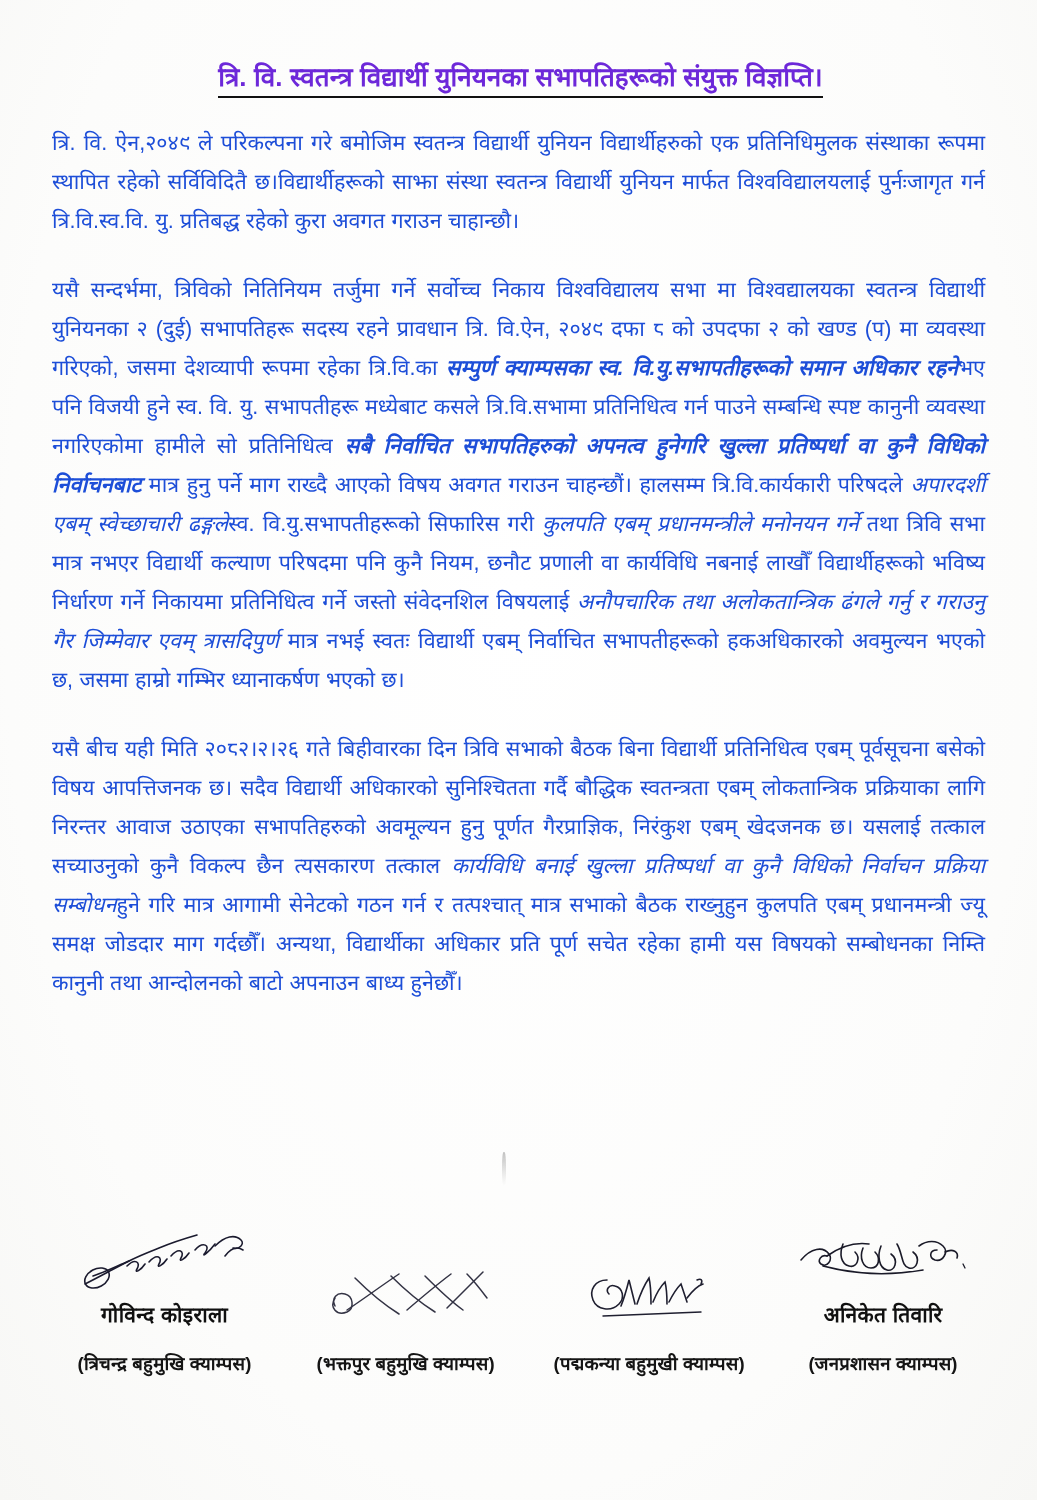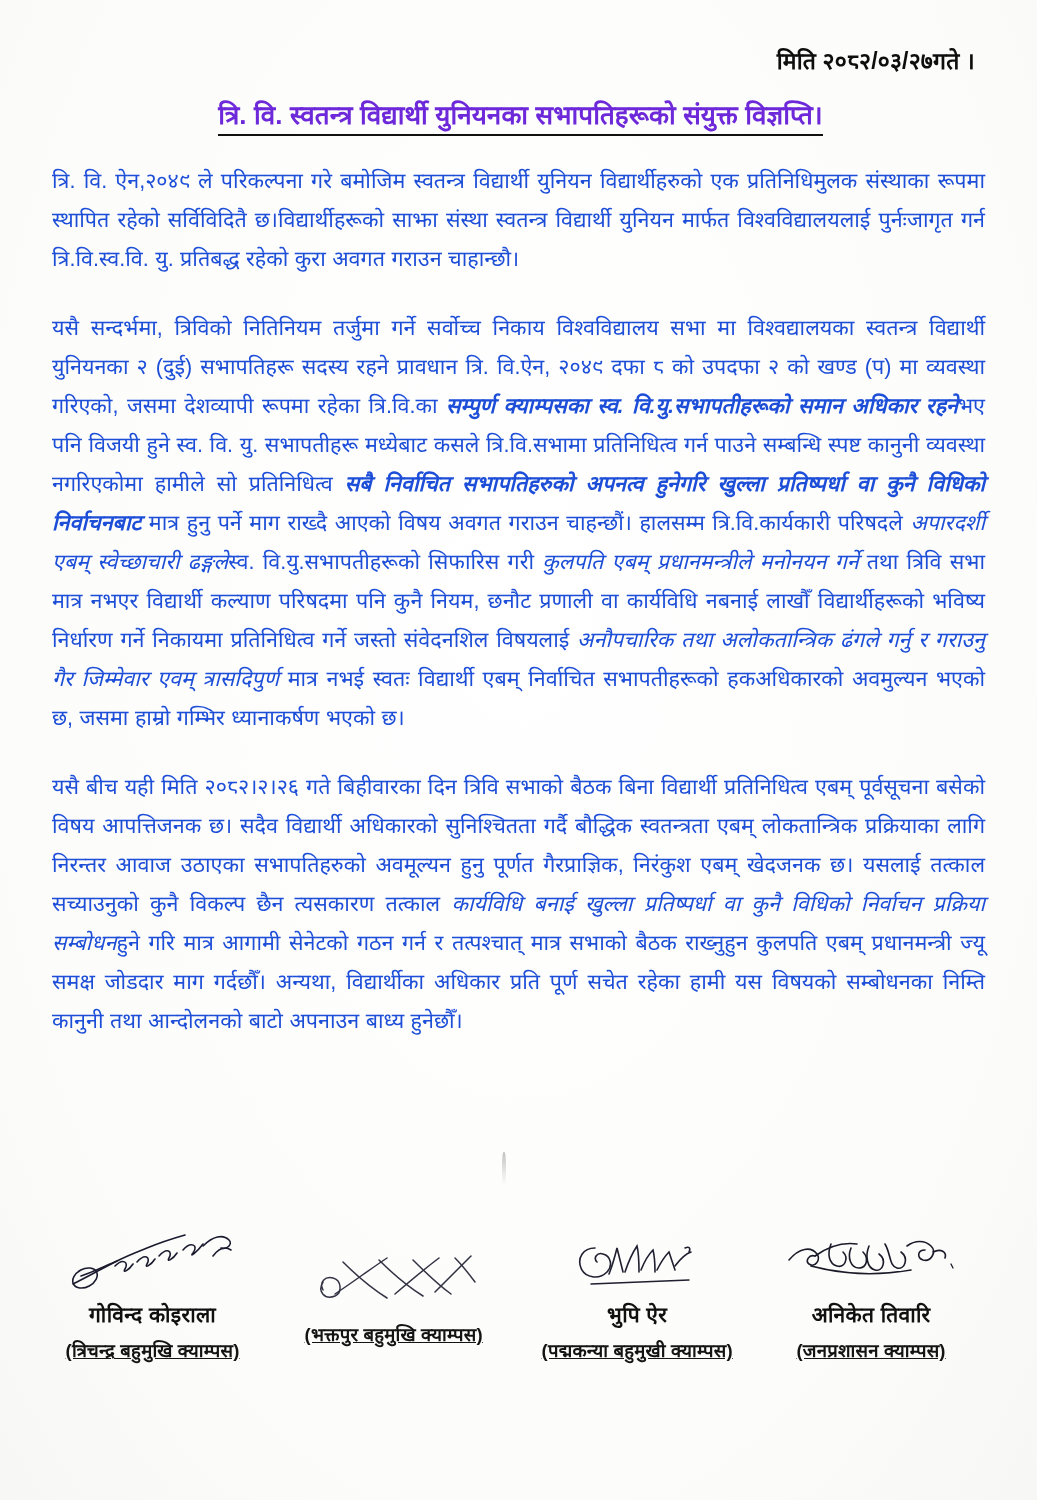--- a/index.html
+++ b/index.html
@@ -104,26 +104,26 @@
     width: 4px;
     height: 34px;
     background: linear-gradient(180deg, rgba(60,60,60,.30), rgba(90,90,90,.12) 60%, rgba(120,120,120,0));
     border-radius: 40%;
     filter: blur(.6px);
   }
 
   
   .signatures {
     position: absolute;
-    left: 32px;
+    left: 44px;
     top: 1222px;
     width: 950px;
     display: flex;
     justify-content: space-between;
-    align-items: center;
+    align-items: flex-end;
   }
   .sig-col {
     width: 240px;
     text-align: center;
     position: relative;
   }
   .sig-mark {
     height: 74px;
     position: relative;
     display: block;
@@ -141,39 +141,37 @@
     color: #101010;
     letter-spacing: .4px;
     margin-top: 4px;
     white-space: nowrap;
   }
   .sig-campus {
     font-family: "Liberation Sans", "DejaVu Sans", sans-serif;
     font-size: 18.5px;
     font-weight: 700;
     color: #141414;
-    margin-top: 9px;
+    margin-top: 22px;
     letter-spacing: .2px;
     white-space: nowrap;
-    text-decoration: underline;
   }
   .sig-col.c1 { width: 250px; }
   .sig-col.c2 { width: 250px; }
   .sig-col.c3 { width: 255px; }
   .sig-col.c4 { width: 230px; }
 </style>
 </head>
 <body>
 
 <div class="page">
   <div class="paper"></div>
 
   <div class="content">
 
-    <div class="date-line">मिति २०८२/०३/२७गते ।</div>
 
     <div class="title-wrap">
       <span class="doc-title">त्रि. वि. स्वतन्त्र विद्यार्थी युनियनका सभापतिहरूको संयुक्त विज्ञप्ति।</span>
     </div>
 
     <div class="body-block">
       <p class="para">त्रि. वि. ऐन,२०४९ ले परिकल्पना गरे बमोजिम स्वतन्त्र विद्यार्थी युनियन विद्यार्थीहरुको एक प्रतिनिधिमुलक संस्थाका रूपमा स्थापित रहेको सर्विविदितै छ।विद्यार्थीहरूको साझा संस्था स्वतन्त्र विद्यार्थी युनियन मार्फत विश्वविद्यालयलाई पुर्नःजागृत गर्न त्रि.वि.स्व.वि. यु. प्रतिबद्ध रहेको कुरा अवगत गराउन चाहान्छौ।</p>
       <p class="para">यसै सन्दर्भमा, त्रिविको नितिनियम तर्जुमा गर्ने सर्वोच्च निकाय <b class="em-bold">विश्वविद्यालय सभा</b> मा विश्वद्यालयका स्वतन्त्र विद्यार्थी युनियनका २ (दुई) सभापतिहरू सदस्य रहने प्रावधान त्रि. वि.ऐन, २०४९ दफा ८ को उपदफा २ को खण्ड (प) मा व्यवस्था गरिएको, जसमा देशव्यापी रूपमा रहेका त्रि.वि.का <b class="em-bolditalic">सम्पुर्ण क्याम्पसका स्व. वि.यु.सभापतीहरूको समान अधिकार रहने</b>भए पनि विजयी हुने स्व. वि. यु. सभापतीहरू मध्येबाट कसले त्रि.वि.सभामा प्रतिनिधित्व गर्न पाउने सम्बन्धि स्पष्ट कानुनी व्यवस्था नगरिएकोमा हामीले सो प्रतिनिधित्व <b class="em-bolditalic">सबै निर्वाचित सभापतिहरुको अपनत्व हुनेगरि खुल्ला प्रतिष्पर्धा वा कुनै विधिको निर्वाचनबाट</b> मात्र हुनु पर्ने माग राख्दै आएको विषय अवगत गराउन चाहन्छौं। हालसम्म त्रि.वि.कार्यकारी परिषदले <i class="em-italic">अपारदर्शी एबम् स्वेच्छाचारी ढङ्गले</i>स्व. वि.यु.सभापतीहरूको सिफारिस गरी <i class="em-italic">कुलपति एबम् प्रधानमन्त्रीले मनोनयन गर्ने</i> तथा त्रिवि सभा मात्र नभएर विद्यार्थी कल्याण परिषदमा  पनि कुनै नियम, छनौट प्रणाली वा कार्यविधि नबनाई लाखौँ विद्यार्थीहरूको भविष्य निर्धारण गर्ने निकायमा प्रतिनिधित्व गर्ने जस्तो संवेदनशिल विषयलाई <i class="em-italic">अनौपचारिक तथा अलोकतान्त्रिक ढंगले गर्नु र गराउनु गैर जिम्मेवार एवम् त्रासदिपुर्ण</i> मात्र नभई स्वतः <b class="em-bold">विद्यार्थी एबम् निर्वाचित सभापतीहरूको हकअधिकारको अवमुल्यन भएको छ</b>, जसमा हाम्रो गम्भिर ध्यानाकर्षण भएको छ।</p>
       <p class="para">यसै बीच यही मिति २०८२।२।२६ गते बिहीवारका दिन त्रिवि सभाको बैठक बिना विद्यार्थी प्रतिनिधित्व एबम् पूर्वसूचना बसेको विषय आपत्तिजनक  छ। सदैव <b class="em-bold">विद्यार्थी अधिकारको सुनिश्चितता गर्दै बौद्धिक स्वतन्त्रता एबम् लोकतान्त्रिक प्रक्रियाका लागि निरन्तर आवाज उठाएका सभापतिहरुको अवमूल्यन हुनु पूर्णत गैरप्राज्ञिक, निरंकुश एबम् खेदजनक</b> छ। यसलाई तत्काल सच्याउनुको कुनै विकल्प छैन त्यसकारण तत्काल <i class="em-italic">कार्यविधि बनाई खुल्ला प्रतिष्पर्धा वा कुनै विधिको निर्वाचन प्रक्रिया सम्बोधन</i>हुने गरि मात्र आगामी सेनेटको गठन गर्न र तत्पश्चात् मात्र सभाको बैठक राख्नुहुन कुलपति एबम् प्रधानमन्त्री ज्यू समक्ष जोडदार माग गर्दछौँ। अन्यथा,  विद्यार्थीका अधिकार प्रति पूर्ण सचेत रहेका हामी यस विषयको सम्बोधनका निम्ति <b class="em-bold">कानुनी तथा आन्दोलनको बाटो अपनाउन बाध्य</b> हुनेछौँ।</p>
     </div>
@@ -223,21 +221,20 @@
           <path d="M28 22 C16 22 10 32 14 42 C18 52 32 54 40 46 C46 40 44 30 36 28 C30 26 26 32 30 36"></path>
           <path d="M42 48 C46 38 48 30 50 22 C52 30 54 38 56 46"></path>
           <path d="M58 46 C62 34 66 26 70 20 C72 28 72 38 72 46"></path>
           <path d="M74 44 C78 34 82 28 86 24 C88 32 88 40 88 46"></path>
           <path d="M90 44 C94 36 98 30 102 26 C104 32 106 38 108 44"></path>
           <path d="M108 40 C114 32 118 28 124 26"></path>
           <path d="M24 58 L122 54" stroke-width="1.4"></path>
           <path d="M118 22 C122 20 124 22 122 26"></path>
         </svg>
       </span>
-      <div class="sig-name">भुपि ऐर</div>
       <div class="sig-campus">(पद्मकन्या बहुमुखी क्याम्पस)</div>
     </div>
 
     <div class="sig-col c4">
       <span class="sig-mark">
         <svg width="180" height="70" viewBox="0 0 180 70" fill="none" stroke="#1a1a28" stroke-width="1.6" stroke-linecap="round">
           <path d="M8 34 C18 22 30 20 36 28 C40 34 34 42 28 38 C24 35 28 28 34 30"></path>
           <path d="M34 30 C48 20 62 16 76 18"></path>
           <path d="M50 18 C46 28 48 38 56 40 C64 42 68 32 62 26"></path>
           <path d="M70 22 C66 32 70 42 78 42 C86 42 88 32 82 26"></path>

